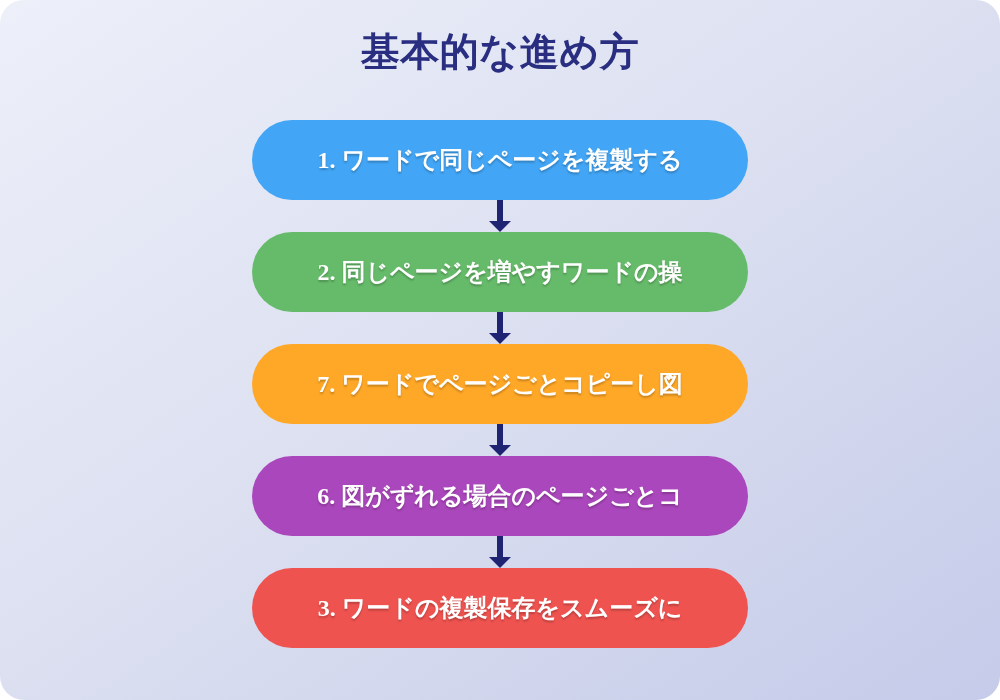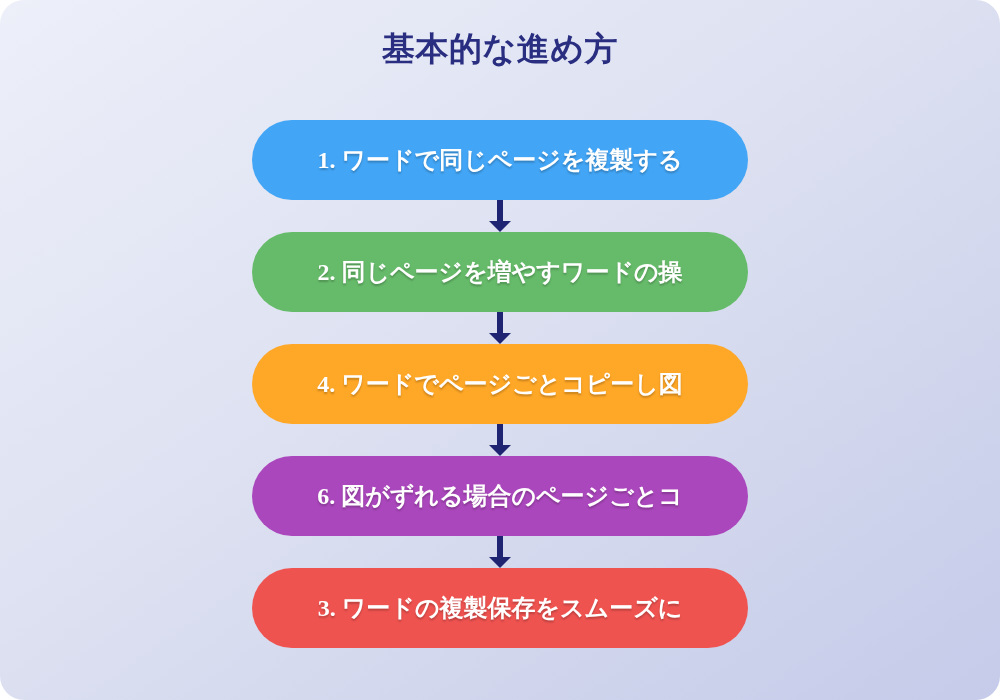--- a/index.html
+++ b/index.html
@@ -23,25 +23,26 @@
     border-radius: 24px;
     overflow: hidden;
     background: linear-gradient(145deg, var(--bg-start) 0%, #dde1f1 45%, var(--bg-end) 100%);
   }
   .diagram-title {
     position: absolute;
     top: 32px;
     left: 0;
     width: 100%;
     text-align: center;
-    font-size: 33px;
+    font-size: 39px;
     line-height: 1;
     font-weight: bold;
     color: var(--title-color);
     letter-spacing: 0.5px;
+    font-family: Liberation Serif, serif;
   }
   .flow {
     position: absolute;
     top: 120px;
     left: 252px;
     width: 496px;
     display: flex;
     flex-direction: column;
   }
   .step {
@@ -106,21 +107,21 @@
       <span>2. 同じページを増やすワードの操</span>
     </div>
     <div class="arrow">
       <div class="arrow-stem"></div>
       <div class="arrow-head"></div>
     </div>
   </div>
 
   <div class="step">
     <div class="pill" style="background-color: rgb(255, 167, 38);">
-      <span>4. ワードでページごとコピーし図</span>
+      <span>7. ワードでページごとコピーし図</span>
     </div>
     <div class="arrow">
       <div class="arrow-stem"></div>
       <div class="arrow-head"></div>
     </div>
   </div>
 
   <div class="step">
     <div class="pill" style="background-color: rgb(171, 71, 188);">
       <span>6. 図がずれる場合のページごとコ</span>

